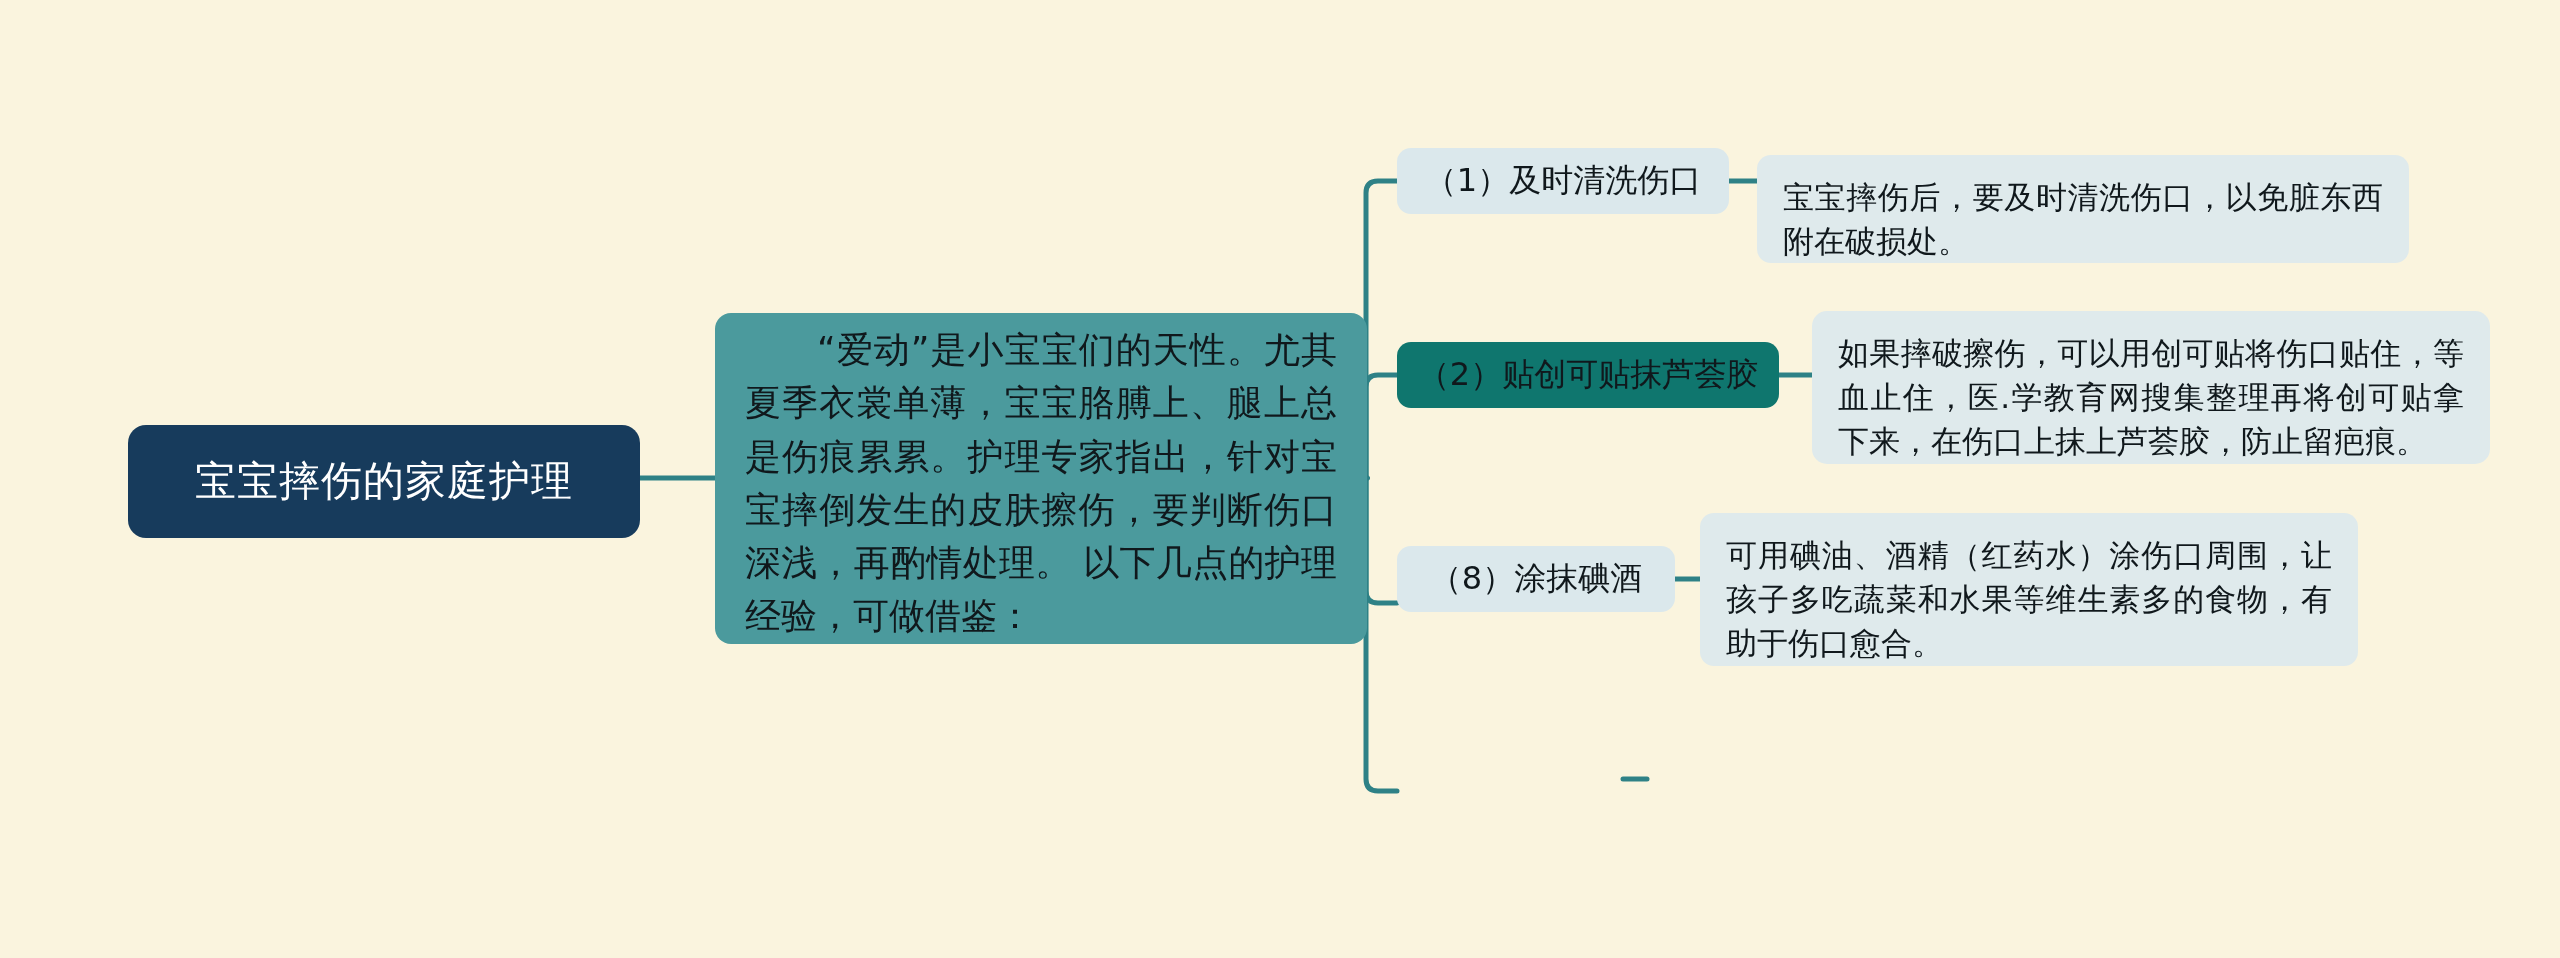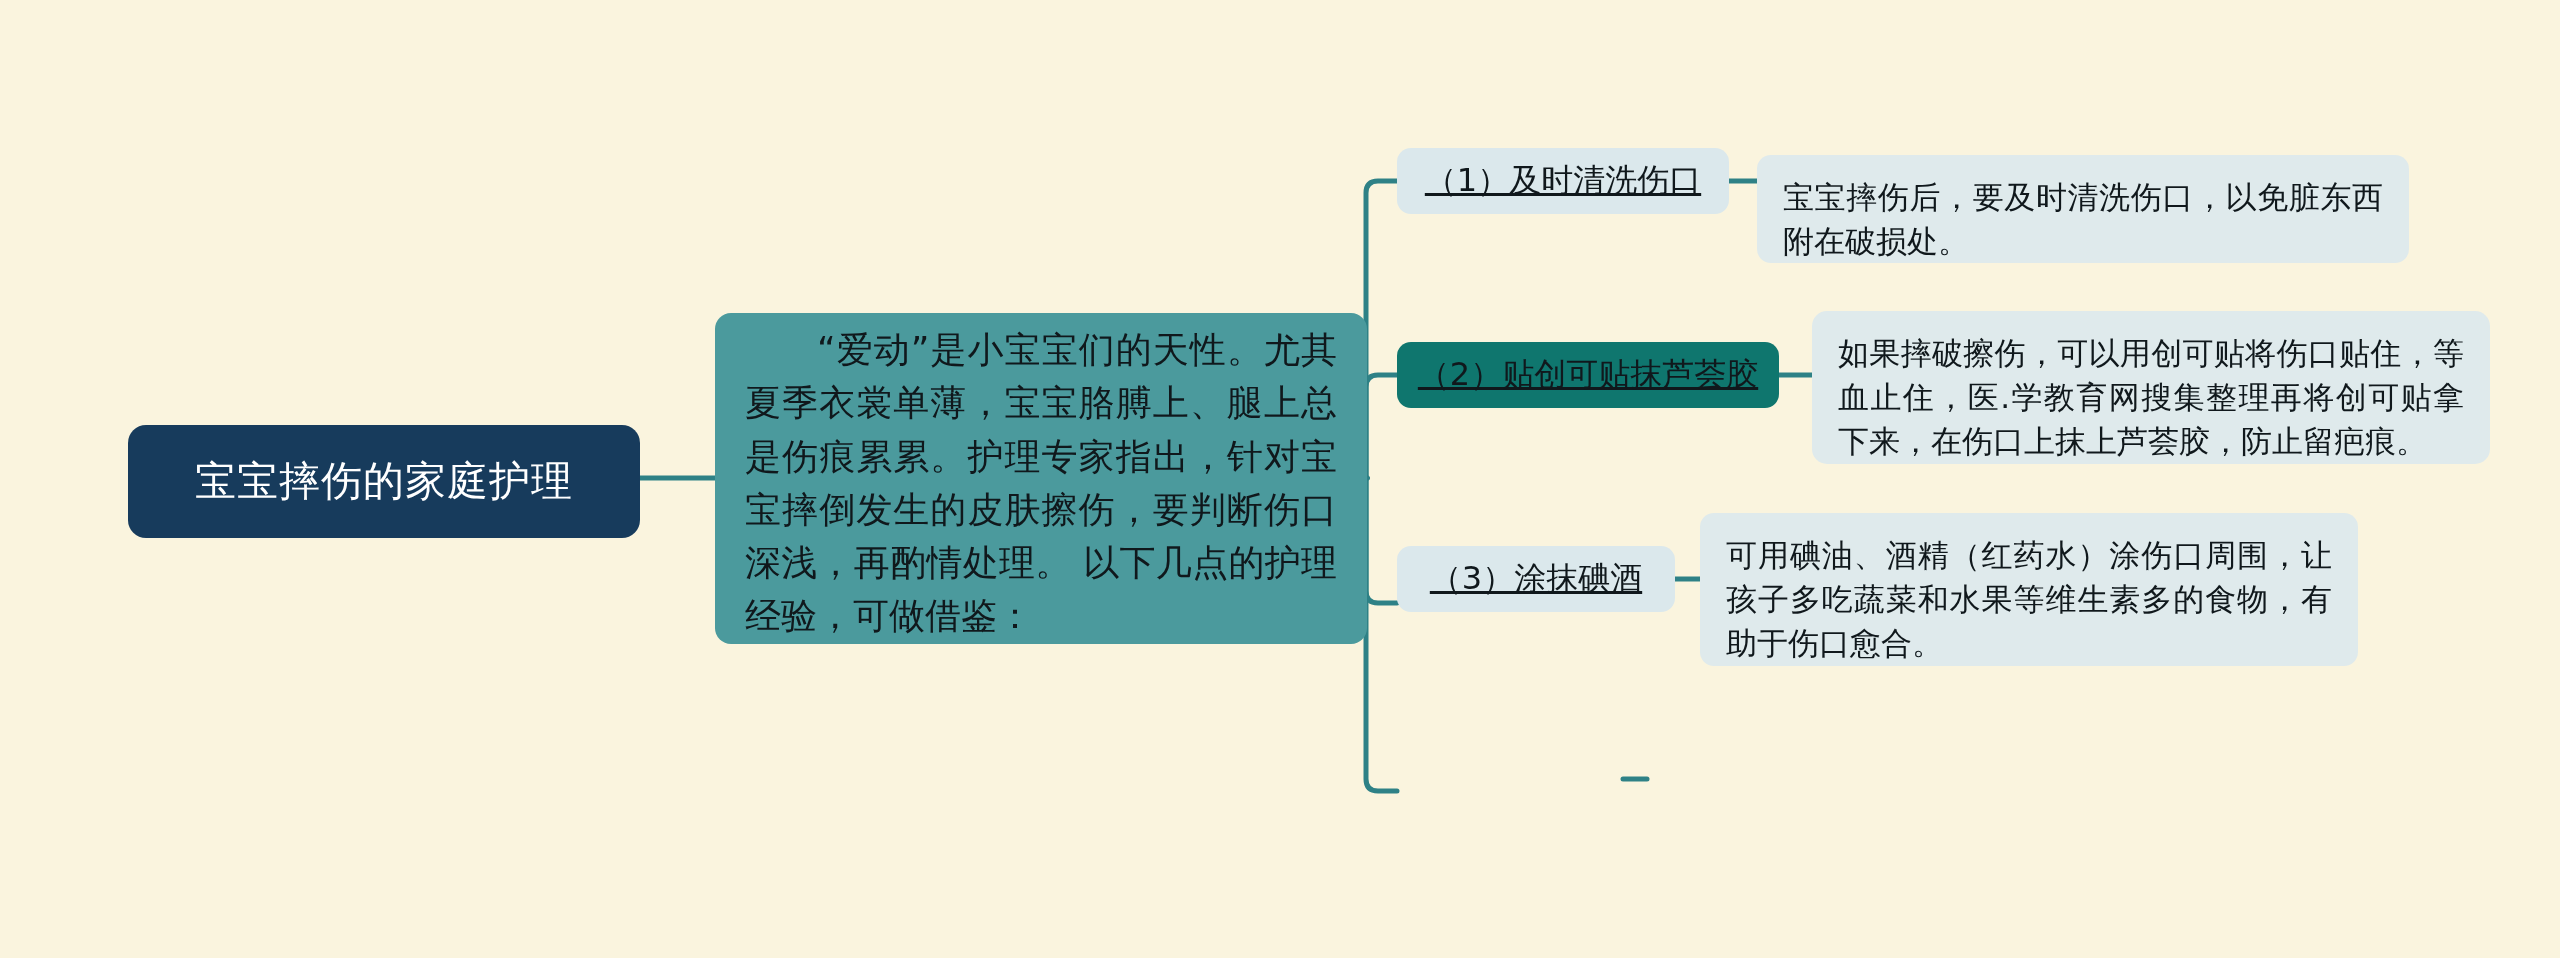--- a/index.html
+++ b/index.html
@@ -80,21 +80,20 @@
     position: absolute;
     background: #dbe8ec;
     border-radius: 14px;
     display: flex;
     align-items: center;
     justify-content: center;
     color: #10181c;
     font-size: 32px;
     white-space: nowrap;
     padding: 0 22px;
-    text-decoration: underline;
   }
 
   
   .detail-node {
     position: absolute;
     background: #dfeaec;
     border-radius: 14px;
     color: #10181c;
     font-size: 31px;
     line-height: 1.42;
@@ -154,20 +153,20 @@
   </div>
 
   <div class="branch-node" id="branch-2" style="background: #0f766e;">
     <span>（2）贴创可贴抹芦荟胶</span>
   </div>
   <div class="detail-node" id="detail-2" style="background: rgb(223, 234, 236); border-radius: 15px;">
     <span>如果摔破擦伤，可以用创可贴将伤口贴住，等血止住，医.学教育网搜集整理再将创可贴拿下来，在伤口上抹上芦荟胶，防止留疤痕。</span>
   </div>
 
   <div class="branch-node" id="branch-3" style="background: rgb(219, 232, 236);">
-    <span>（3）涂抹碘酒</span>
+    <span>（8）涂抹碘酒</span>
   </div>
   <div class="detail-node" id="detail-3" style="background: rgb(223, 234, 236);">
     <span>可用碘油、酒精（红药水）涂伤口周围，让孩子多吃蔬菜和水果等维生素多的食物，有助于伤口愈合。</span>
   </div>
 
 
 </div>
 
 </body></html>

